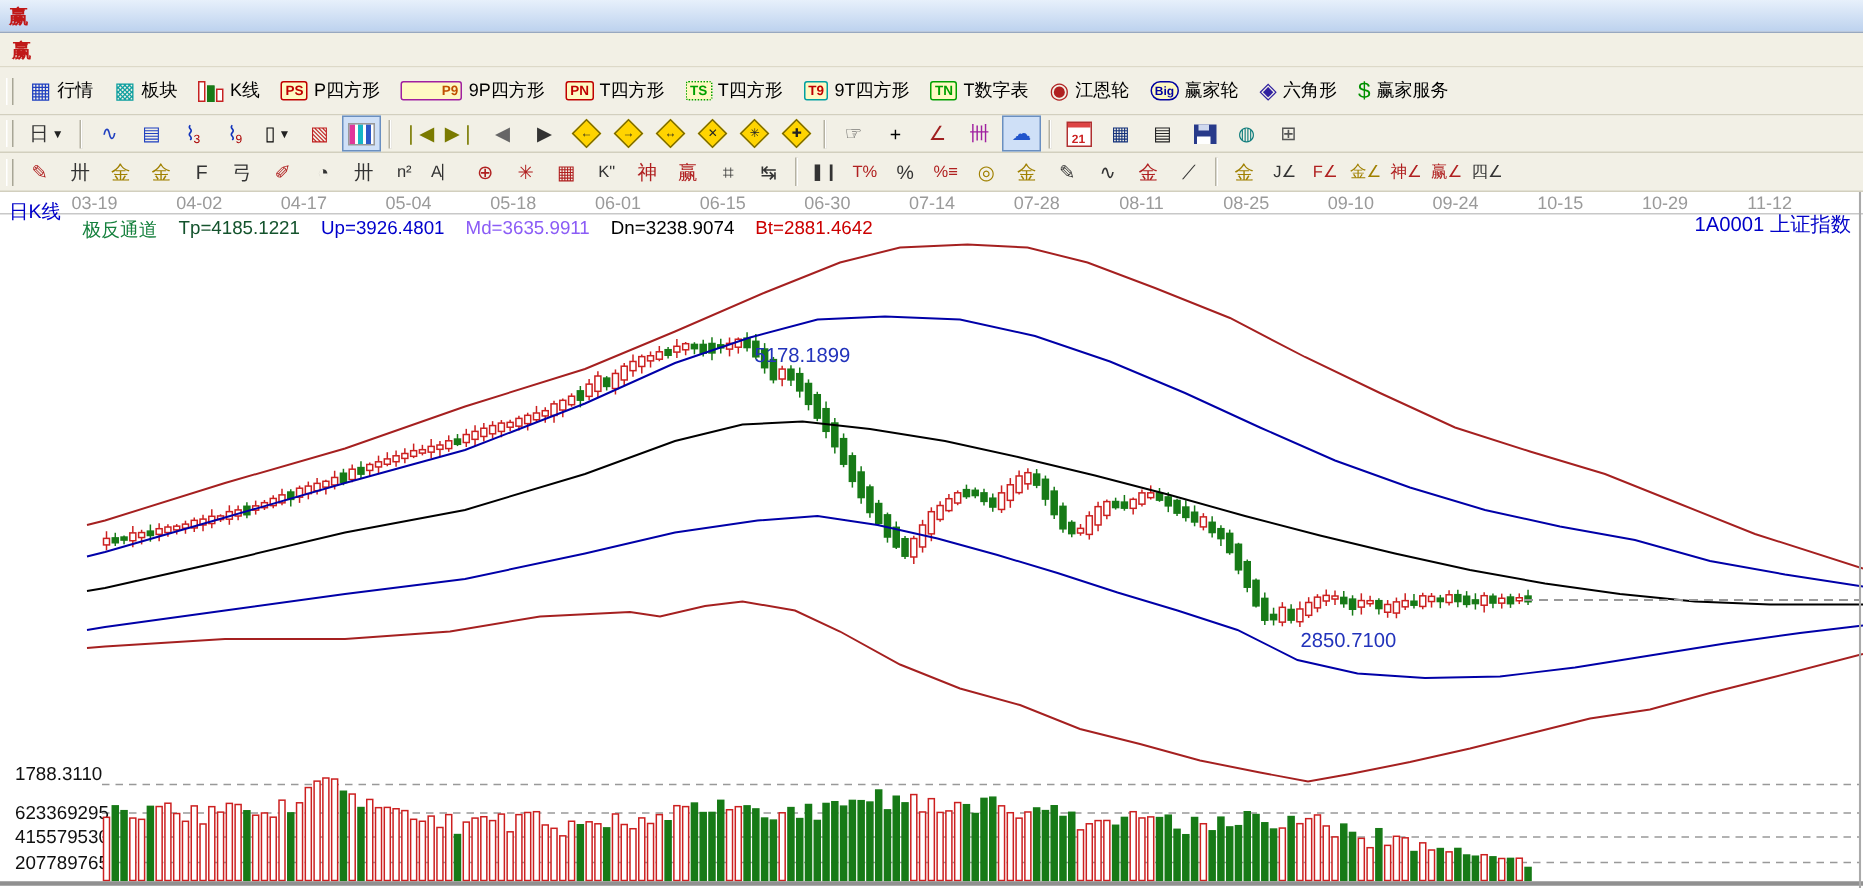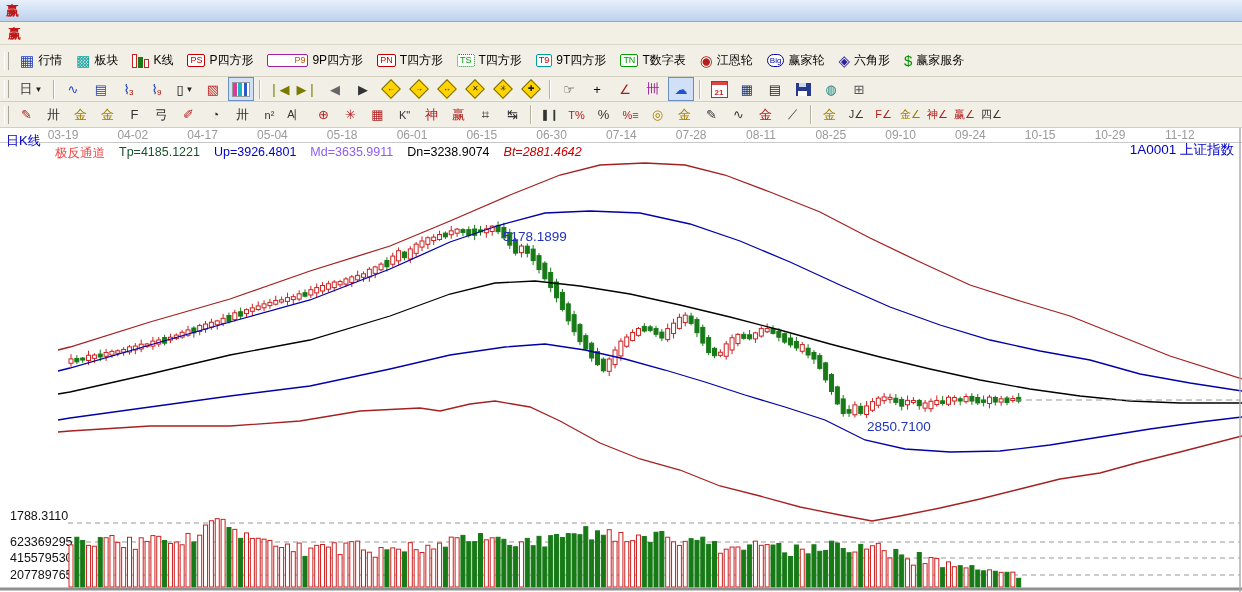--- a/index.html
+++ b/index.html
@@ -19,21 +19,21 @@
 
   
   .tb{display:flex;align-items:center;background:#f2f0e6;border-bottom:1px solid #d2cfbe;box-sizing:border-box;padding-left:2px}
   .tb1{height:32px;font-size:12px}
   .tb2{height:25px}
   .tb3{height:26px}
   .grip{width:3px;height:18px;margin:0 4px 0 2px;border-left:1px solid #fff;border-right:1px solid #a8a696}
   .sep{width:1px;height:19px;background:#b5b2a2;border-right:1px solid #fff;margin:0 4px}
   .tb1-item{display:flex;align-items:center;gap:4px;padding:2px 7px;cursor:default;color:#000;white-space:nowrap}
   .g-icon{font-size:15px;line-height:1;display:inline-block}
-  .chip{font-size:9px;font-weight:normal;line-height:11px;border:1px solid;padding:0 2px;background:#ffffff;border-radius:2px}
+  .chip{font-size:9px;font-weight:bold;line-height:11px;border:1px solid;padding:0 2px;background:#fef9c3;border-radius:2px}
   .chip.round{border-radius:7px;font-size:8px}
   .chip.dashed{border-style:dotted}
   .mini-candles{display:inline-flex;align-items:flex-end;gap:1px;height:14px}
   .mc{width:3px;height:12px;border:1px solid #c62222;background:#fff}
   .mc.g{background:#177a17;border-color:#177a17;height:9px}
   .mc.s{height:7px}
 
   .tb2-btn{min-width:24px;height:22px;display:flex;align-items:center;justify-content:center;font-size:13px;
            border:1px solid transparent;margin:0 1px;cursor:default;position:relative;color:#333}
   .tb2-btn.pressed{background:#cfe0f7;border:1px solid #6a8fc0}
@@ -884,22 +884,22 @@
         <polyline points="58,432 70,431 150,426 230,426 300,421 360,411 420,408 440,411 470,404 495,401 530,407 560,421 600,443 640,459 680,470 720,486 760,496 800,507 840,515 872,521 900,516 940,508 980,499 1020,489 1060,479 1100,473 1140,462 1180,452 1242,436" fill="none" stroke="#a52020" stroke-width="1.3"></polyline>
         <line x1="1016" y1="400" x2="1240" y2="400" stroke="#999999" stroke-width="1.2" stroke-dasharray="6,4"></line>
         <text x="503" y="241" font-size="13.5" fill="#2233bb">5178.1899</text>
         <text x="867" y="431" font-size="13.5" fill="#2233bb">2850.7100</text>
         <rect x="0" y="587.5" width="1242" height="3" fill="#909090"></rect>
         <line x1="1240" y1="128" x2="1240" y2="592" stroke="#aaaaaa" stroke-width="1.4"></line>
       </svg>
     <div class="kline-label">日K线</div>
     <div class="symbol-label">1A0001  上证指数</div>
     <div class="indicator-row" id="indicator-row">
-        <span style="color: #ef4444;">极反通道</span>
+        <span style="color: #15803d;">极反通道</span>
         <span style="color: #14532d;">Tp=4185.1221</span>
         <span style="color: rgb(0, 0, 204);">Up=3926.4801</span>
         <span style="color: #8b5cf6;">Md=3635.9911</span>
         <span style="color: #000000;">Dn=3238.9074</span>
-        <span style="color: rgb(204, 0, 0); font-style: italic;">Bt=2881.4642</span>
+        <span style="color: rgb(204, 0, 0);">Bt=2881.4642</span>
       </div>
   </div>
 
 </div>
 
 </body></html>

